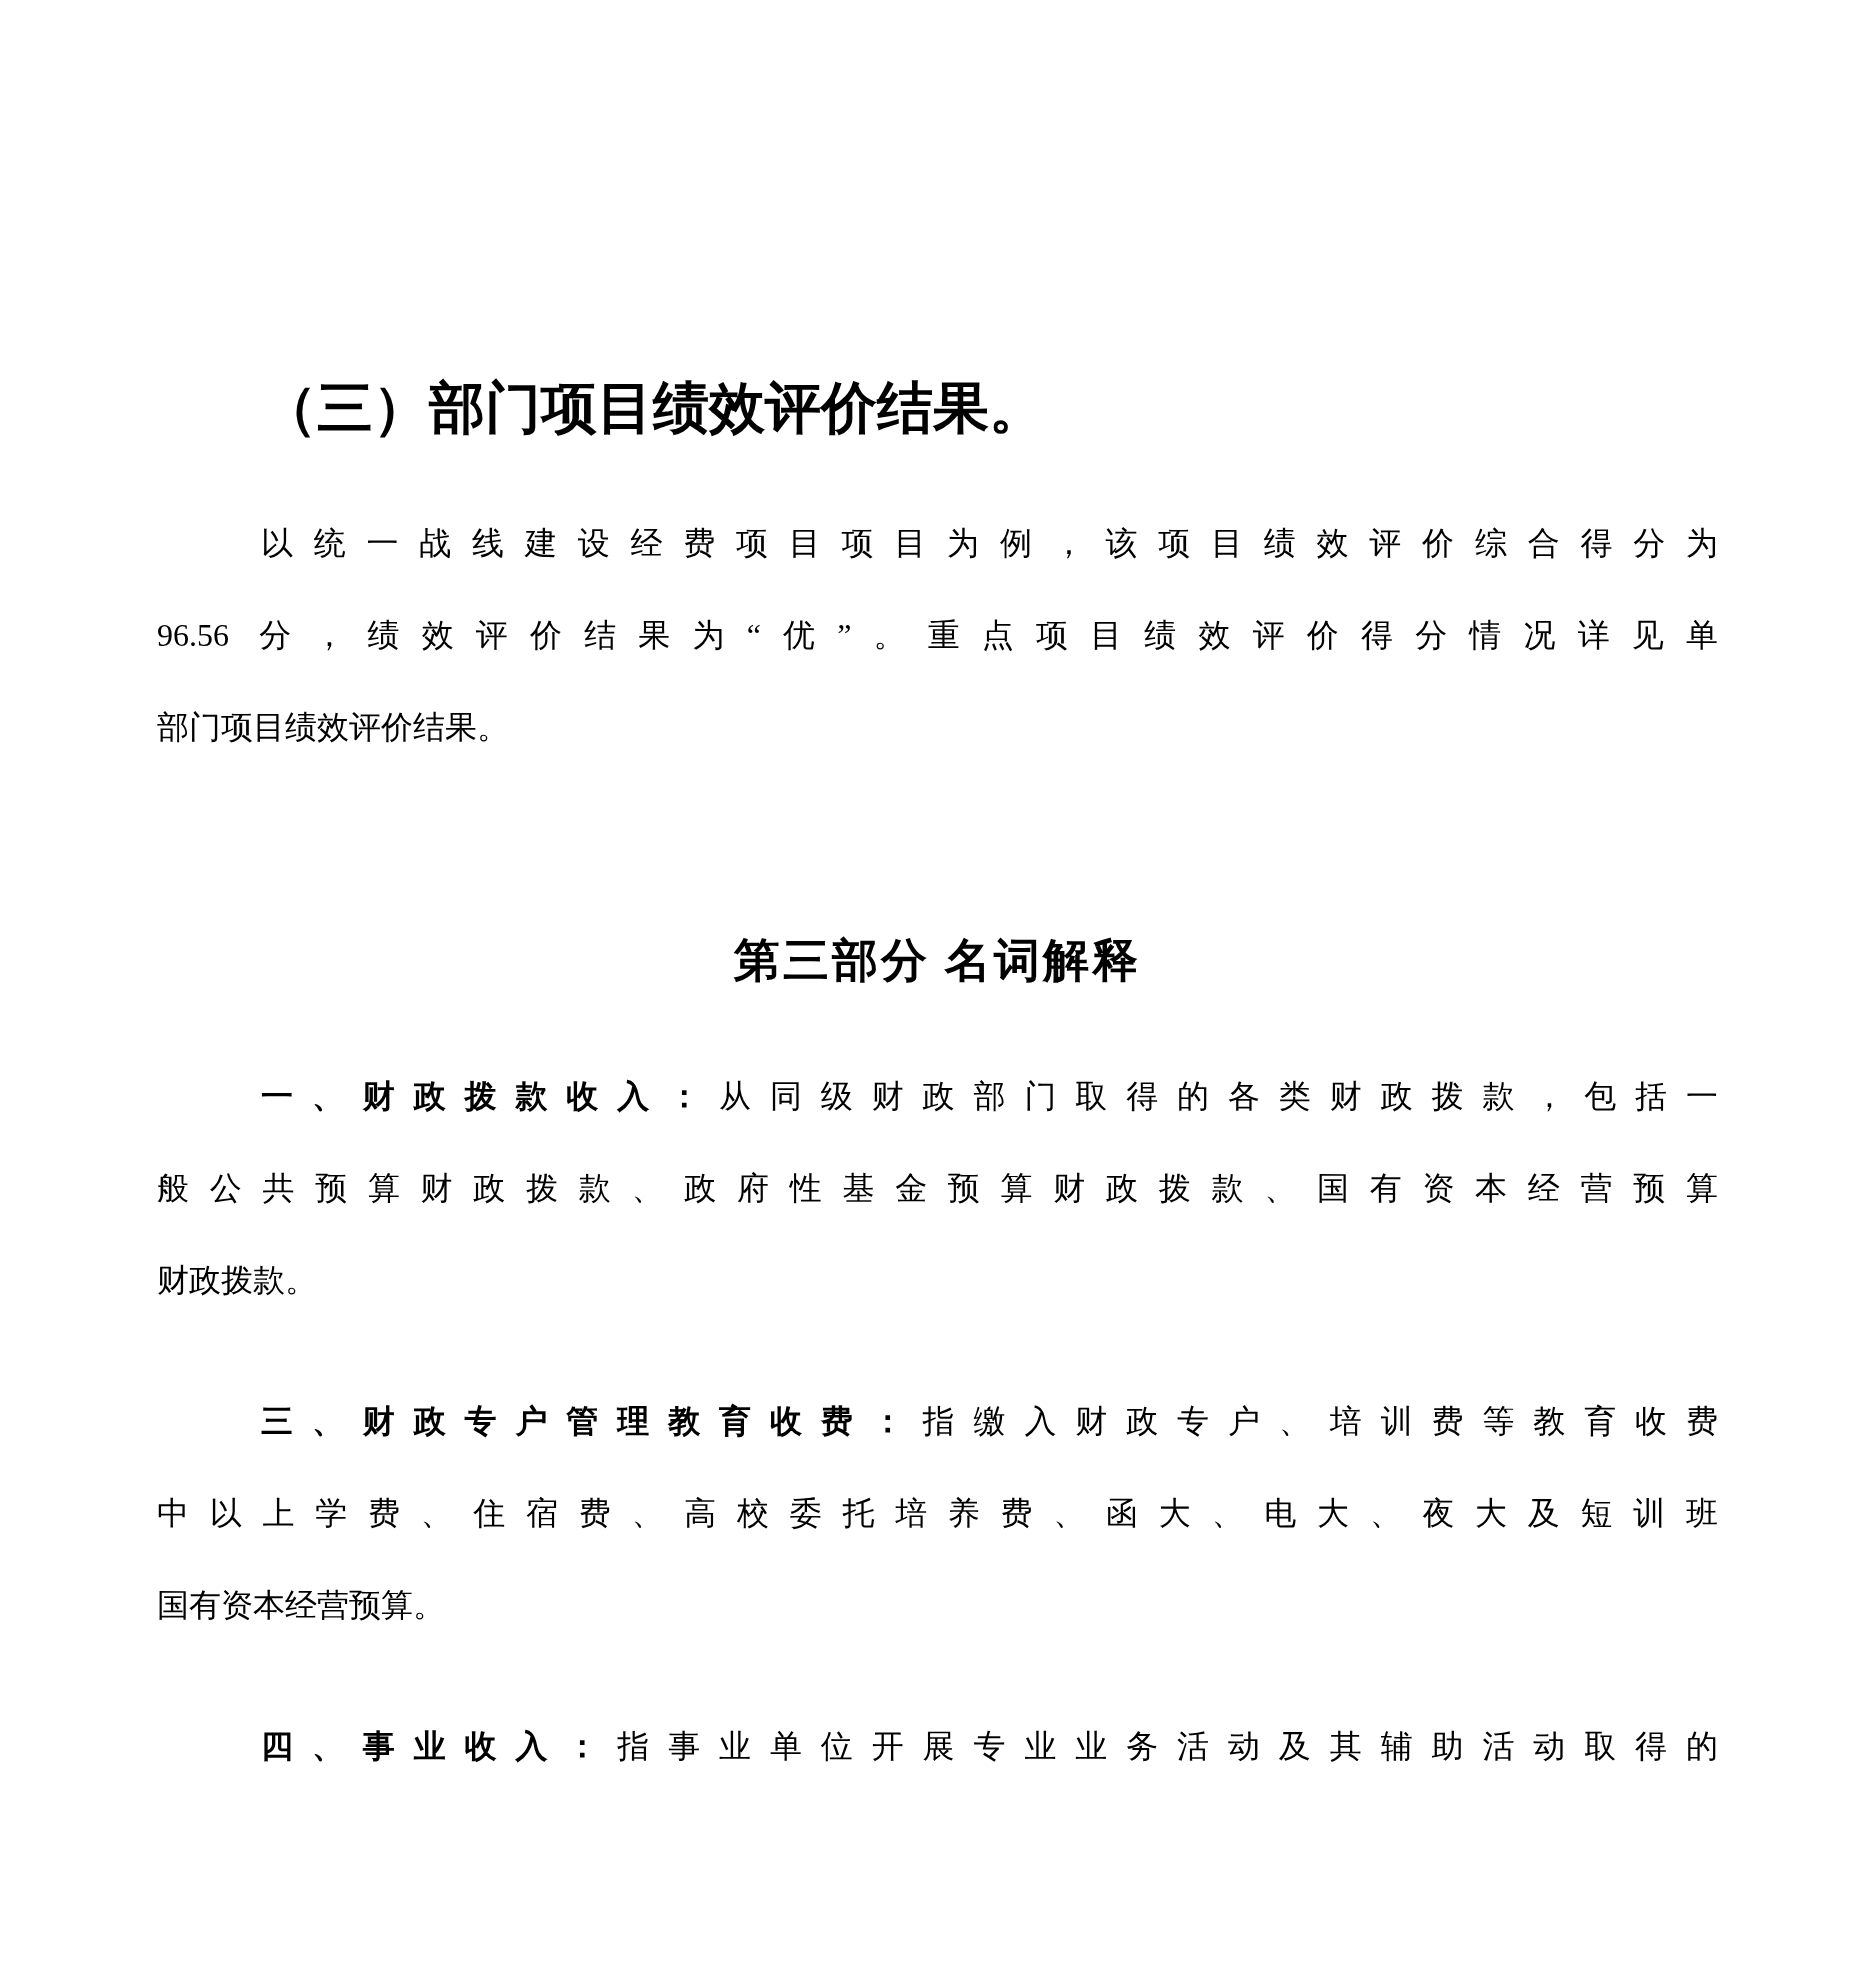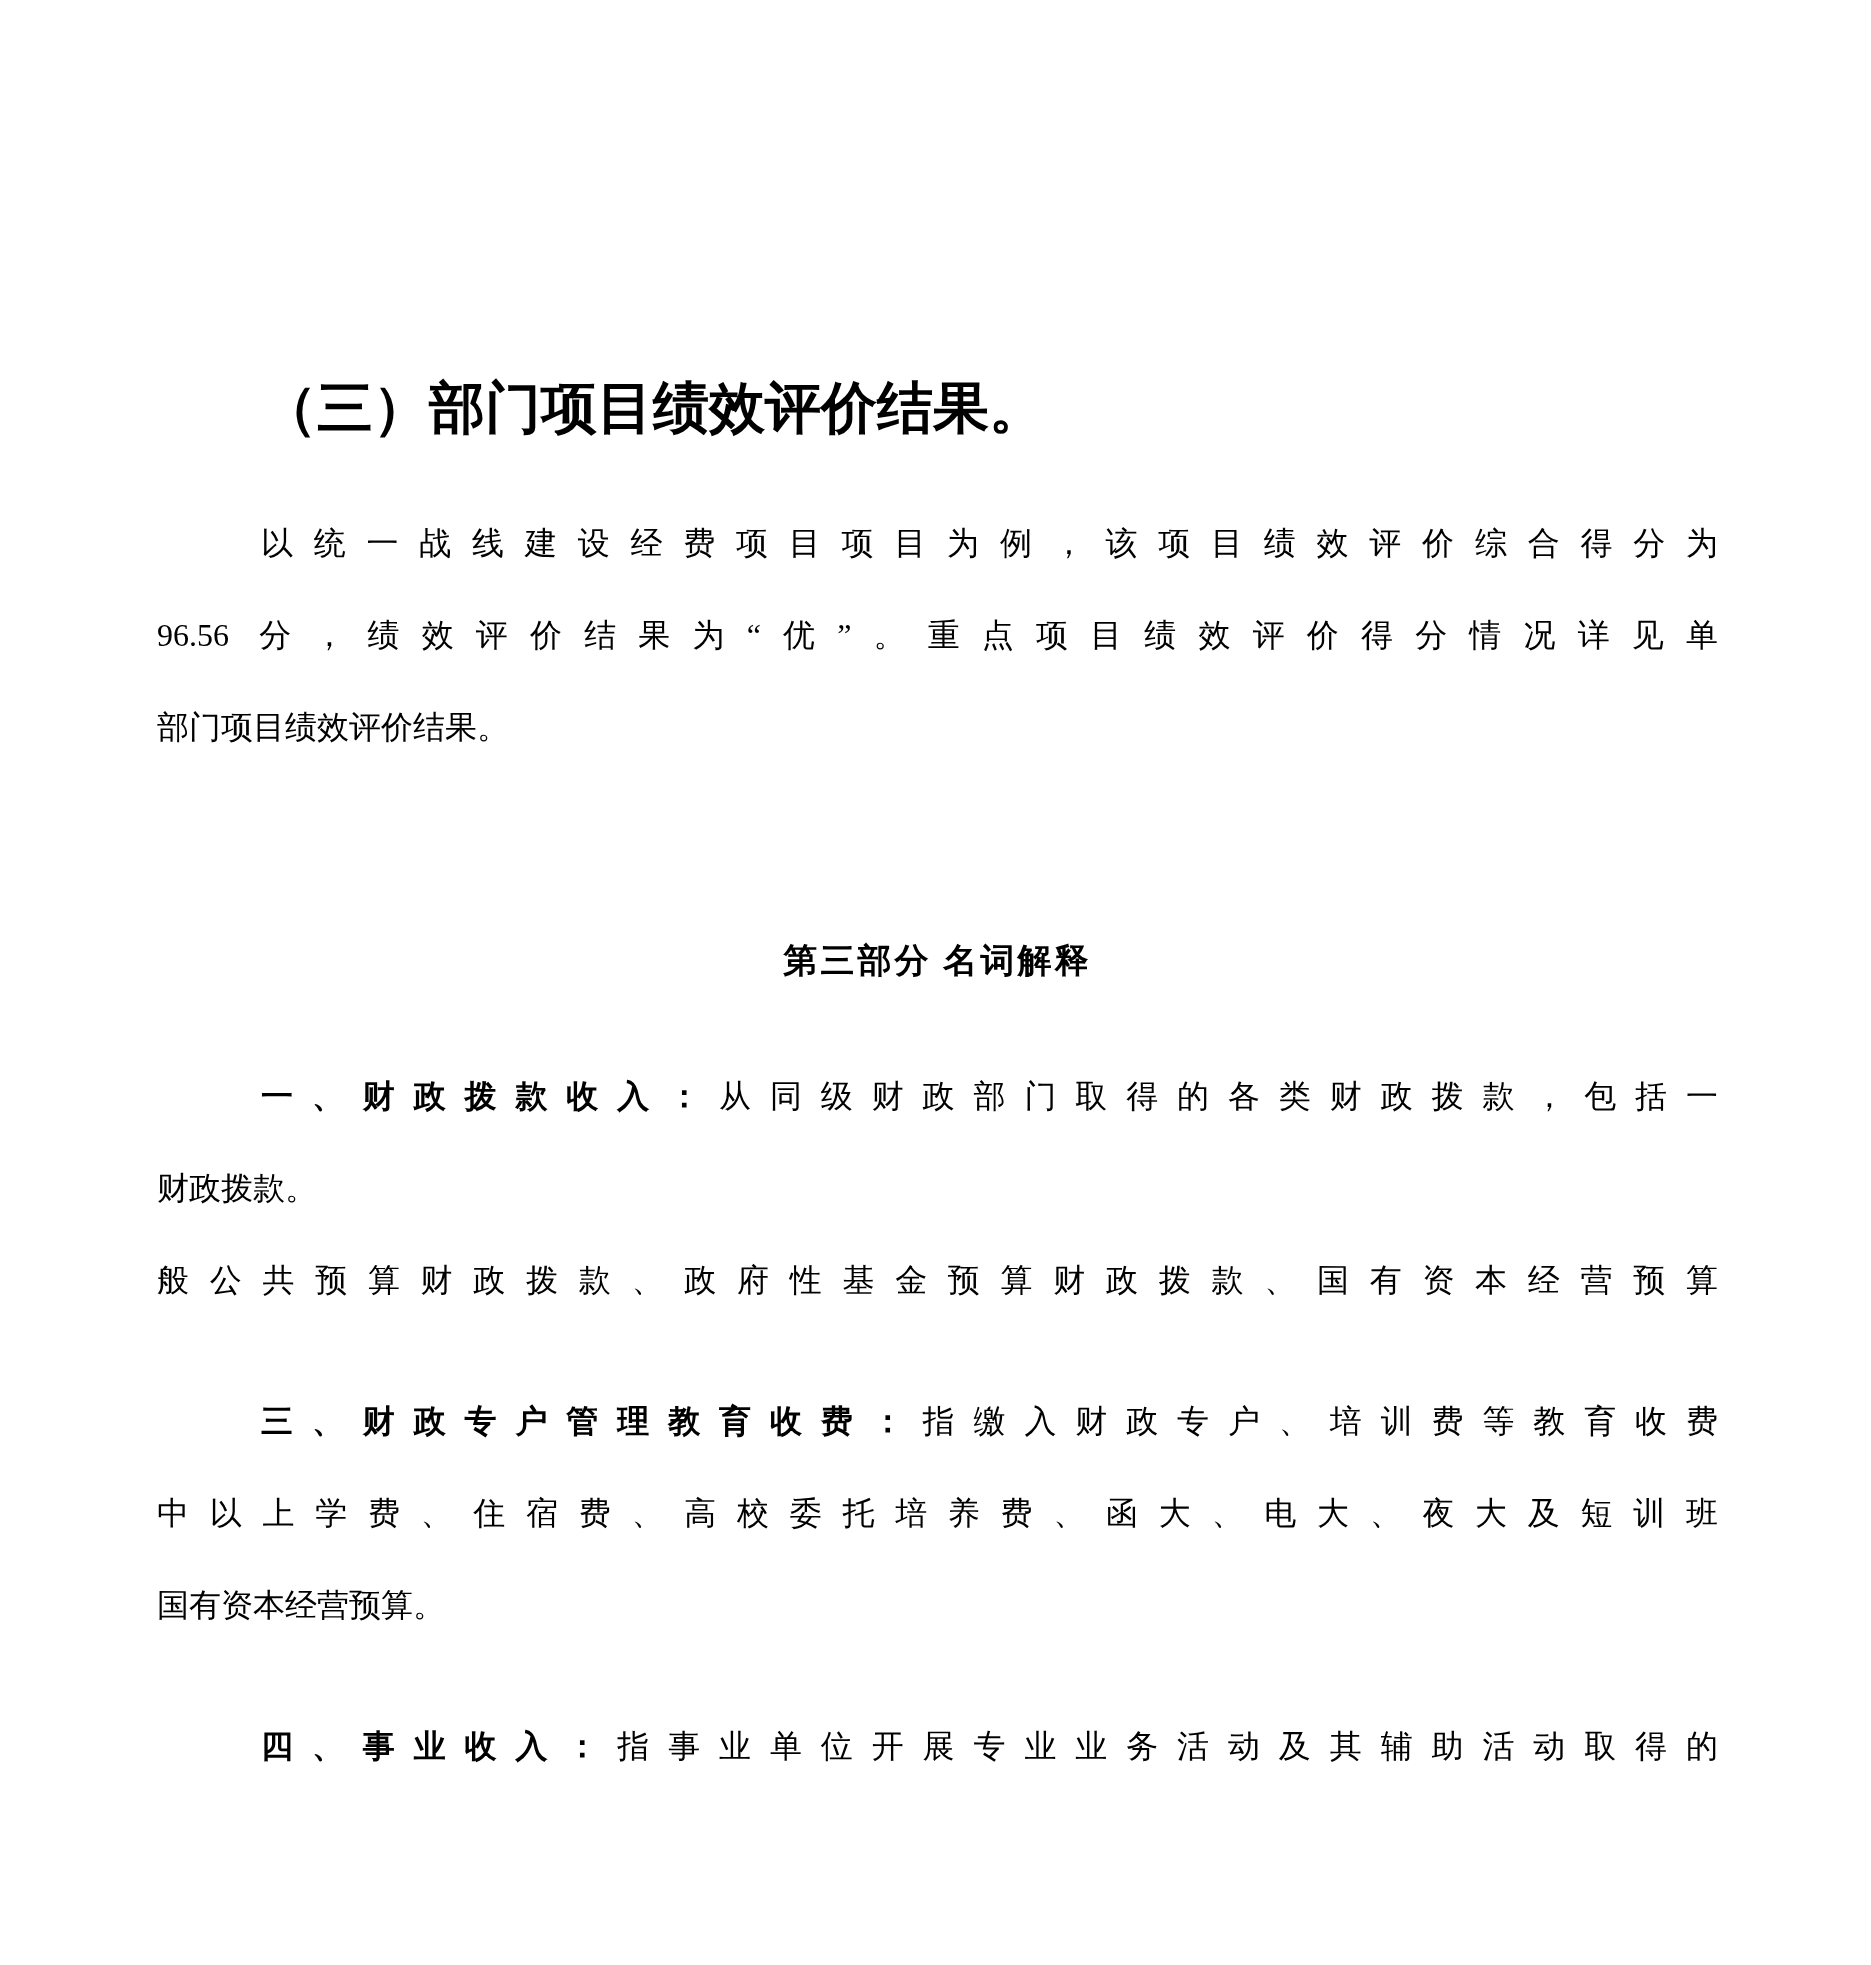--- a/index.html
+++ b/index.html
@@ -41,21 +41,21 @@
   .indent {
     text-indent: 104px;
   }
   .b, .heading {
     font-weight: bold;
   }
   .heading {
     font-size: 56px;
   }
   .part-heading {
-    font-size: 34px;
+    font-size: 46px;
     font-weight: bold;
     line-height: 92px;
     text-align: center;
     letter-spacing: 3.1px;
     margin-top: 142px;
     margin-bottom: 43px;
   }
   .section-heading {
     margin-bottom: 43px;
   }
@@ -77,22 +77,22 @@
     <div class="para">
       <div class="line justify indent">以统一战线建设经费项目项目为例，该项目绩效评价综合得分为</div>
       <div class="line justify">96.56 分，绩效评价结果为“优”。重点项目绩效评价得分情况详见单</div>
       <div class="line">部门项目绩效评价结果。</div>
     </div>
 
     <div class="part-heading">第三部分 名词解释</div>
 
     <div class="term">
       <div class="line justify indent"><span class="b">一、财政拨款收入：</span><span>从同级财政部门取得的各类财政拨款，包括一</span></div>
+      <div class="line justify">般公共预算财政拨款、政府性基金预算财政拨款、国有资本经营预算</div>
       <div class="line">财政拨款。</div>
-      <div class="line justify">般公共预算财政拨款、政府性基金预算财政拨款、国有资本经营预算</div>
     </div>
 
     <div class="term">
     </div>
 
     <div class="term">
       <div class="line justify indent"><span class="b">三、财政专户管理教育收费：</span><span>指缴入财政专户、培训费等教育收费</span></div>
       <div class="line justify">中以上学费、住宿费、高校委托培养费、函大、电大、夜大及短训班</div>
       <div class="line">国有资本经营预算。</div>
     </div>

